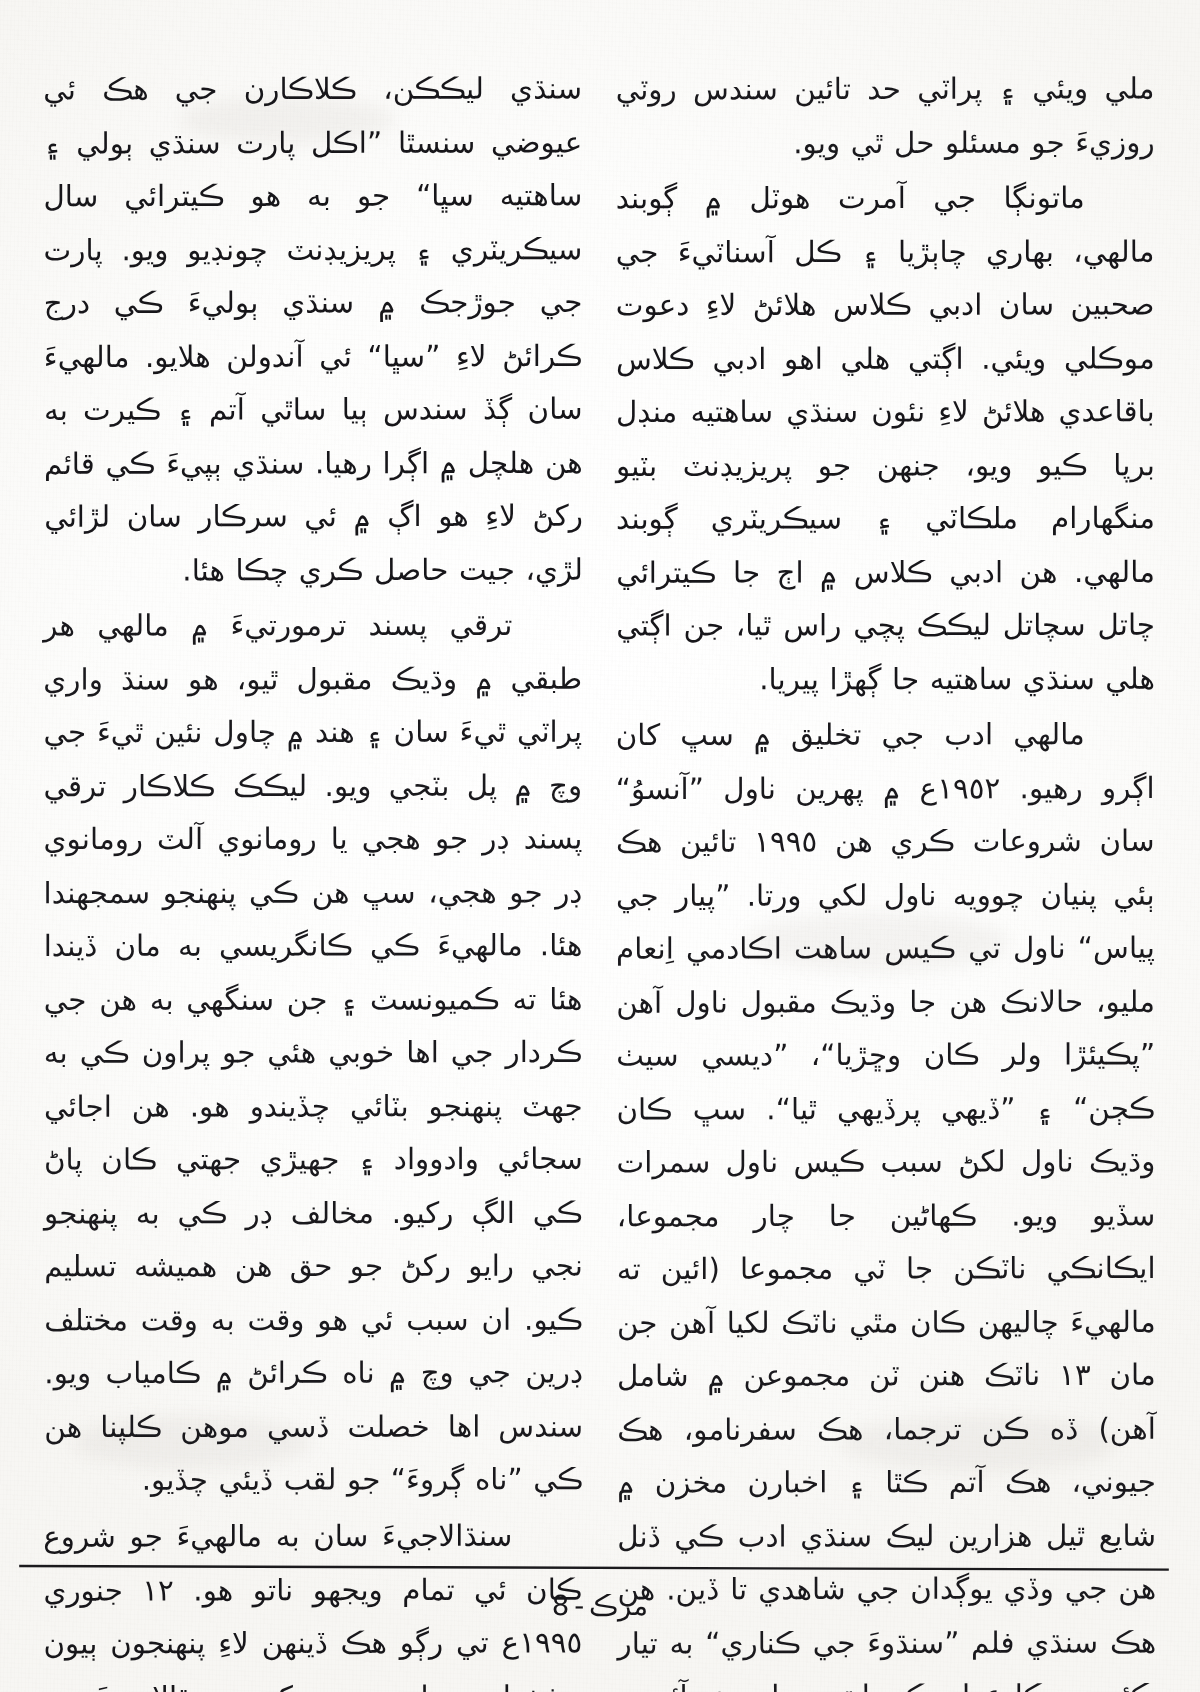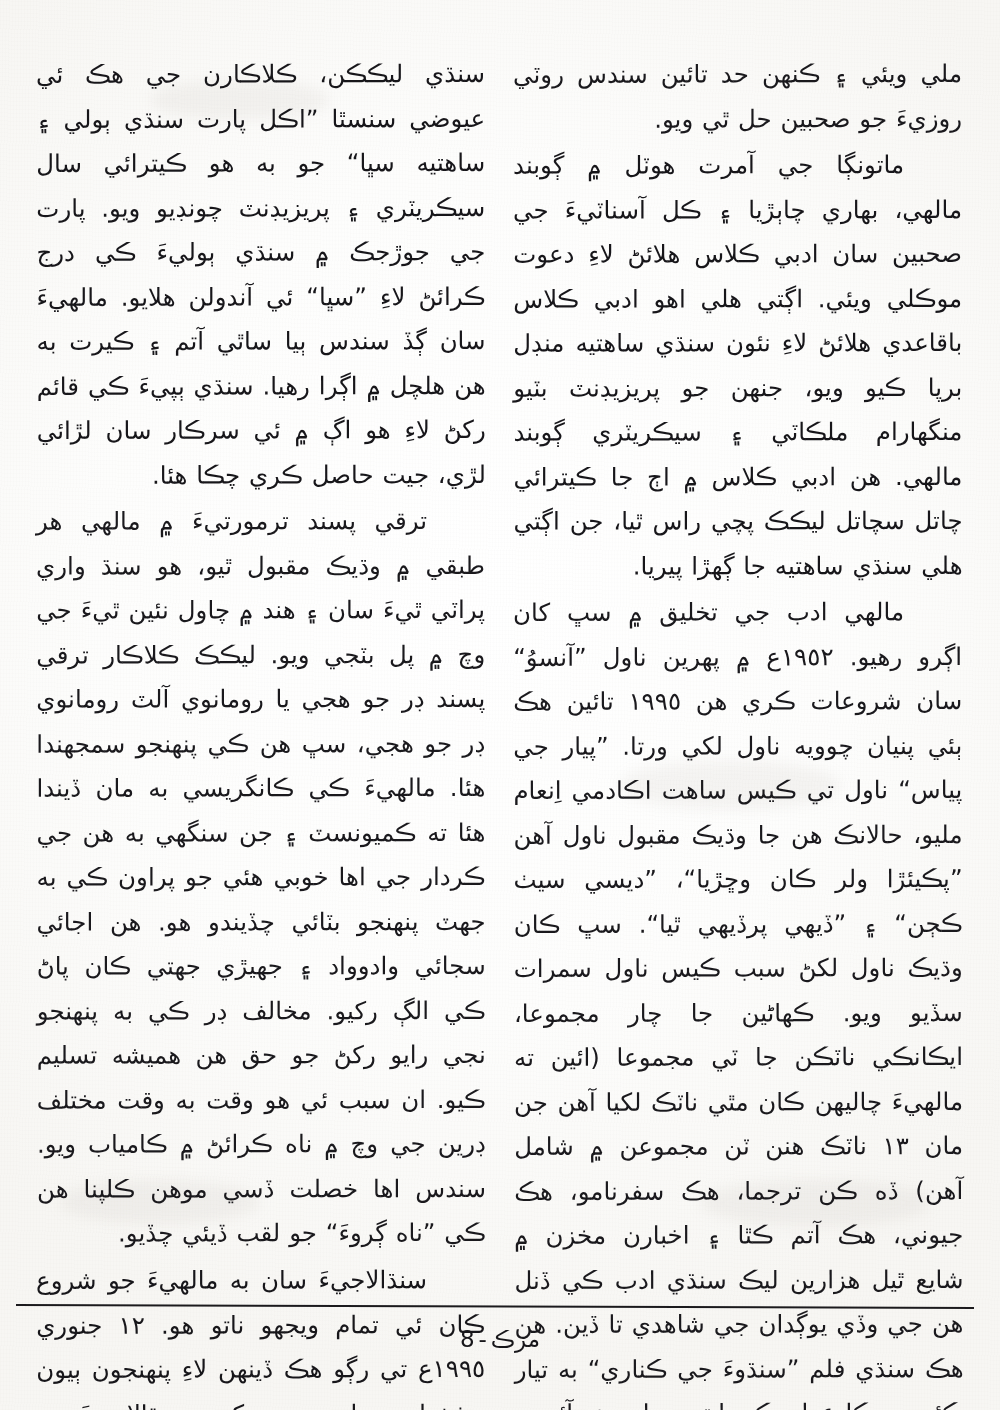--- a/index.html
+++ b/index.html
@@ -129,21 +129,21 @@
 
 <div class="smudge" style="left:150px;top:80px;width:180px;height:40px;"></div>
 <div class="smudge" style="left:620px;top:760px;width:220px;height:50px;"></div>
 <div class="smudge" style="left:60px;top:1180px;width:200px;height:44px;"></div>
 <div class="smudge" style="left:700px;top:1180px;width:230px;height:46px;"></div>
 
 <div class="content">
   <div class="columns">
 
     <div class="col right">
-      <p class="par skewA">ملي ويئي ۽ ڪنهن حد تائين سندس روٽي روزيءَ جو صحبين حل ٿي ويو.</p>
+      <p class="par skewA">ملي ويئي ۽ پراٽي حد تائين سندس روٽي روزيءَ جو مسئلو حل ٿي ويو.</p>
       <p class="par indent skewB">ماتونڳا جي آمرت هوٽل ۾ ڳوبند مالهي، بهاري چاٻڙيا ۽ ڪل آسناٽيءَ جي صحبين سان ادبي ڪلاس هلائڻ لاءِ دعوت موڪلي ويئي. اڳتي هلي اهو ادبي ڪلاس باقاعدي هلائڻ لاءِ نئون سنڌي ساهتيه منڊل برپا ڪيو ويو، جنهن جو پريزيڊنٽ بٽيو منگهارام ملڪاٽي ۽ سيڪريٽري ڳوبند مالهي. هن ادبي ڪلاس ۾ اڄ جا ڪيترائي چاتل سچاتل ليڪڪ پچي راس ٿيا، جن اڳتي هلي سنڌي ساهتيه جا ڳهڙا پيريا.</p>
       <p class="par indent skewA">مالهي ادب جي تخليق ۾ سڀ کان اڳرو رهيو. ١٩٥٢ع ۾ پهرين ناول ”آنسوُ“ سان شروعات ڪري هن ١٩٩٥ تائين هڪ ٻئي پنيان چوويه ناول لکي ورتا. ”پيار جي پياس“ ناول تي ڪيس ساهت اڪادمي اِنعام مليو، حالانڪ هن جا وڌيڪ مقبول ناول آهن ”پڪيئڙا ولر ڪان وڇڙيا“، ”ديسي سيٺ ڪڄن“ ۽ ”ڏيهي پرڏيهي ٿيا“. سڀ ڪان وڌيڪ ناول لکڻ سبب ڪيس ناول سمرات سڏيو ويو. ڪهاڻين جا چار مجموعا، ايڪانڪي ناٽڪن جا ٽي مجموعا (ائين ته مالهيءَ چاليهن ڪان مٿي ناٽڪ لکيا آهن جن مان ١٣ ناٽڪ هنن ٽن مجموعن ۾ شامل آهن) ڏه ڪن ترجما، هڪ سفرنامو، هڪ جيوني، هڪ آتم ڪٿا ۽ اخبارن مخزن ۾ شايع ٿيل هزارين ليڪ سنڌي ادب ڪي ڏنل هن جي وڏي يوڳدان جي شاهدي تا ڏين. هن هڪ سنڌي فلم ”سنڌوءَ جي ڪناري“ به تيار ڪئي، جيڪا عوام ڪي ايتري راس نه آئي ۽ ڪيس تمام ڳهٽو مالي نقصان سهٽو پيو.</p>
 
     </div>
 
     <div class="col left">
       <p class="par skewA">سنڌي ليڪڪن، ڪلاڪارن جي هڪ ئي عيوضي سنسٿا ”اڪل پارت سنڌي ٻولي ۽ ساهتيه سڀا“ جو به هو ڪيترائي سال سيڪريٽري ۽ پريزيڊنٽ چونڊيو ويو. پارت جي جوڙجڪ ۾ سنڌي ٻوليءَ ڪي درج ڪرائڻ لاءِ ”سڀا“ ئي آندولن هلايو. مالهيءَ سان ڳڏ سندس ٻيا ساٿي آتم ۽ ڪيرت به هن هلچل ۾ اڳرا رهيا. سنڌي ٻپيءَ ڪي قائم رکڻ لاءِ هو اڳ ۾ ئي سرڪار سان لڙائي لڙي، جيت حاصل ڪري چڪا هئا.</p>
       <p class="par indent skewB">ترقي پسند ترمورتيءَ ۾ مالهي هر طبقي ۾ وڌيڪ مقبول ٿيو، هو سنڌ واري پراٽي ٿيءَ سان ۽ هند ۾ چاول نئين ٿيءَ جي وچ ۾ پل بٽجي ويو. ليڪڪ ڪلاڪار ترقي پسند ڊر جو هجي يا رومانوي آلٽ رومانوي ڊر جو هجي، سڀ هن ڪي پنهنجو سمجهندا هئا. مالهيءَ ڪي ڪانگريسي به مان ڏيندا هئا ته ڪميونسٽ ۽ جن سنگهي به هن جي ڪردار جي اها خوبي هئي جو پراون ڪي به جهٽ پنهنجو بٽائي چڏيندو هو. هن اجائي سجائي وادوواد ۽ جهيڙي جهتي ڪان پاڻ ڪي الڳ رکيو. مخالف ڊر ڪي به پنهنجو نجي رايو رکڻ جو حق هن هميشه تسليم ڪيو. ان سبب ئي هو وقت به وقت مختلف ڊرين جي وچ ۾ ناه ڪرائڻ ۾ ڪامياب ويو. سندس اها خصلت ڏسي موهن ڪلپنا هن ڪي ”ناه ڳروءَ“ جو لقب ڏيئي چڏيو.</p>
       <p class="par indent skewA">سنڌالاجيءَ سان به مالهيءَ جو شروع ڪان ئي تمام ويجهو ناتو هو. ١٢ جنوري ١٩٩٥ع تي رڳو هڪ ڏينهن لاءِ پنهنجون ٻيون مشغوليون پاسيريون رکي، سنڌالاجيءَ جو سڏ اونائي هو جيون ڳرسهاٽي رنگ شالا جو مهورت ڪرڻ لاءِ آديپور ڪهي آيو.</p>
 

